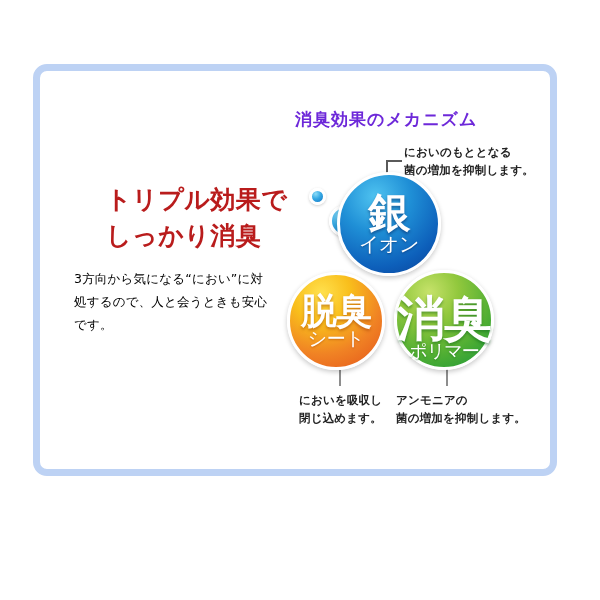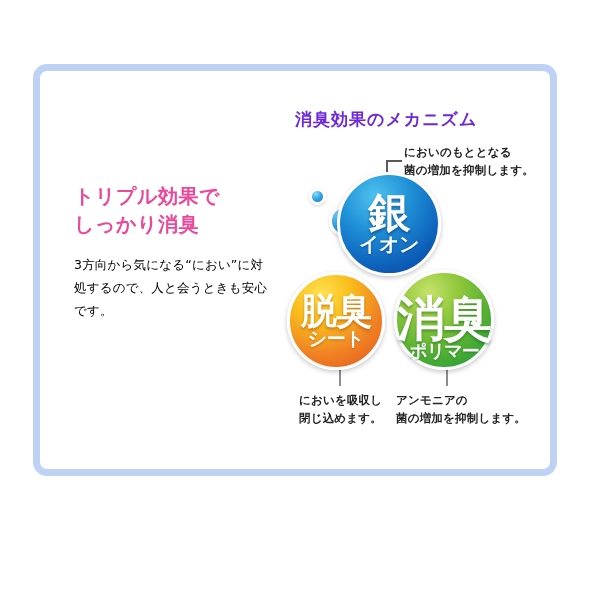--- a/index.html
+++ b/index.html
@@ -34,26 +34,27 @@
   }
 
   
   .left-col {
     position: absolute;
     left: 74px;
     top: 182px;
     width: 215px;
   }
   .headline {
-    color: #ec4899;
-    font-size: 20px;
+    color: #b91c1c;
+    font-size: 25px;
     font-weight: bold;
     line-height: 1.42;
     letter-spacing: 0.5px;
     white-space: pre-line;
+    margin-left: 32px;
   }
   .lead-body {
     margin-top: 14px;
     color: #000000;
     font-size: 12.5px;
     line-height: 1.85;
     letter-spacing: 0.2px;
     white-space: pre-line;
   }
 
@@ -116,21 +117,21 @@
   }
   .bubble .big {
     font-size: 40px;
     font-weight: bold;
     color: #ffffff;
     line-height: 0.92;
     letter-spacing: -1px;
   }
   .bubble .small {
     font-size: 20px;
-    font-weight: bold;
+    font-weight: normal;
     color: #ffffff;
     line-height: 1;
     letter-spacing: -0.5px;
     margin-top: 2px;
   }
 
   
   .bubble-silver {
     left: 337px;
     top: 172px;

